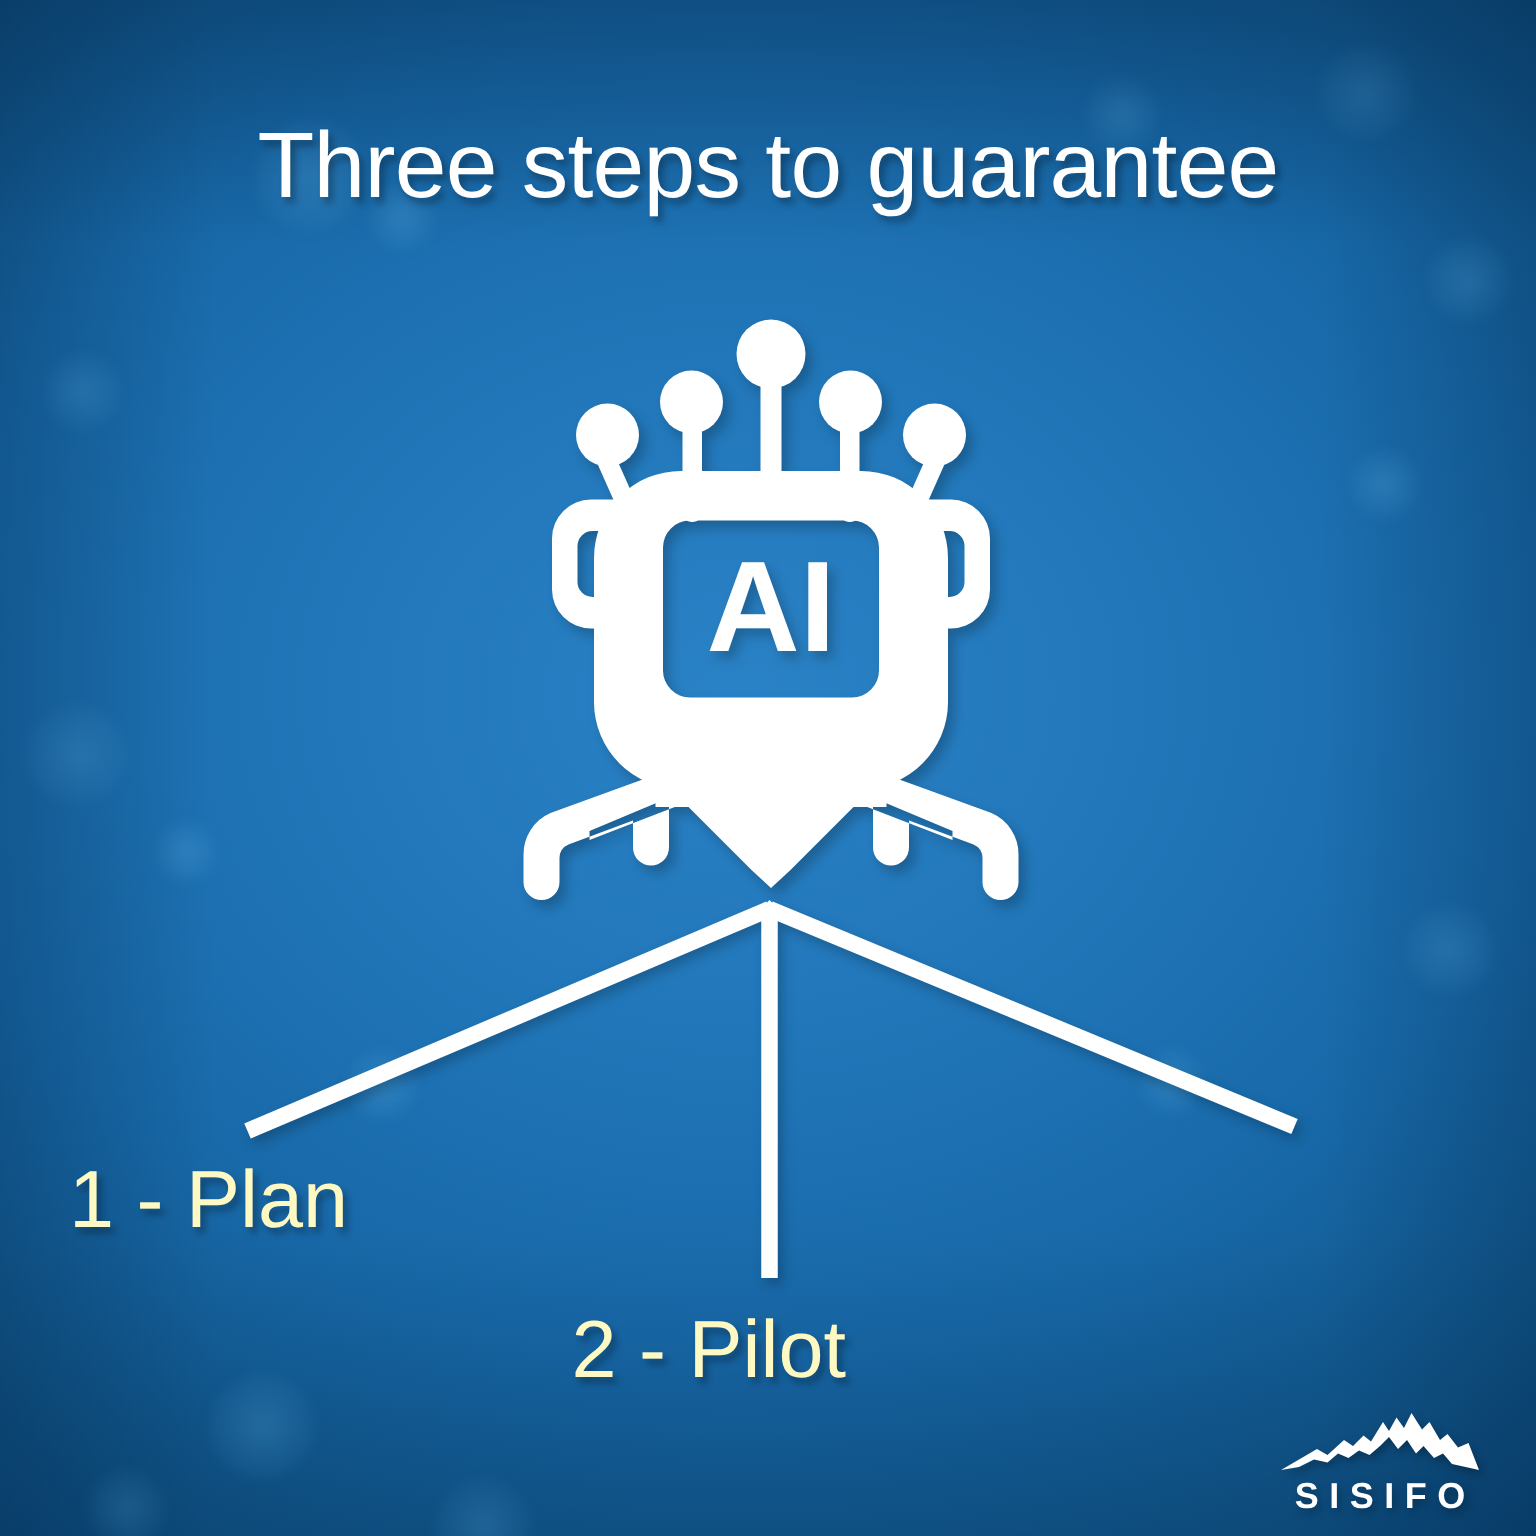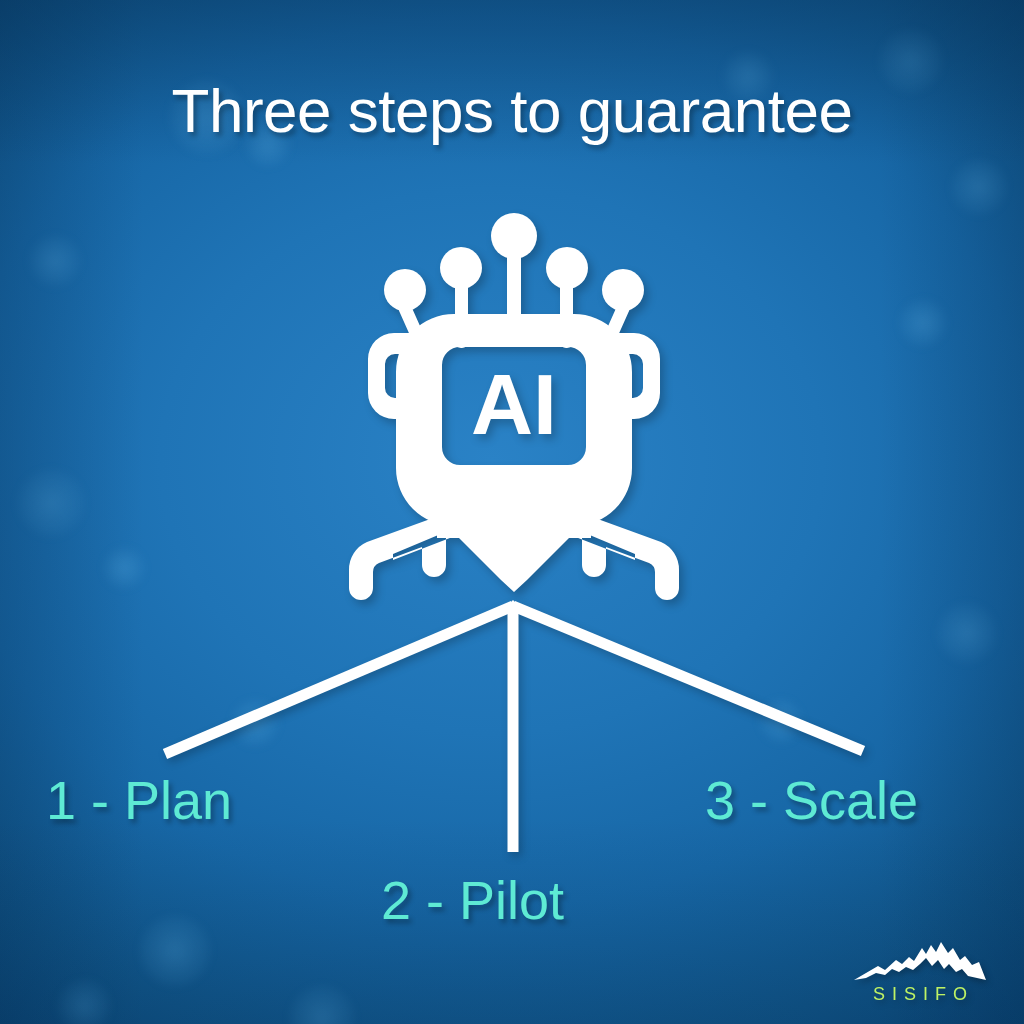--- a/index.html
+++ b/index.html
@@ -82,46 +82,46 @@
     position: absolute;
     left: 0;
     top: 0;
     width: 1024px;
     height: 1024px;
     filter: drop-shadow(3px 4px 4px rgba(0,0,0,0.22));
   }
 
   .step-label {
     position: absolute;
-    color: #5eead4;
+    color: #fef9c3;
     font-size: 54px;
     font-weight: 400;
     letter-spacing: 0px;
     white-space: nowrap;
     text-shadow: 3px 4px 5px rgba(0,0,0,0.30);
   }
   #step-1 { left: 46px;  top: 769px; }
   #step-2 { left: 381px; top: 869px; text-align: right; }
   #step-3 { left: 705px; top: 769px; }
 
   #logo {
     position: absolute;
     left: 836px;
     top: 936px;
     width: 168px;
     text-align: center;
     filter: drop-shadow(2px 3px 3px rgba(0,0,0,0.28));
   }
   #logo svg { display: block; margin: 0 auto; }
   #logo-word {
-    color: #bef264;
-    font-size: 18px;
+    color: #ffffff;
+    font-size: 24px;
     letter-spacing: 7px;
     text-indent: 7px;
-    font-weight: 400;
+    font-weight: 700;
     margin-top: 2px;
   }
 </style>
 </head>
 <body>
 
 <div id="stage">
 
   <div id="bg-base"></div>
 
@@ -197,21 +197,20 @@
     <g stroke="#ffffff" stroke-width="11" stroke-linecap="butt" fill="none">
       <path d="M513 606 L165 754"></path>
       <path d="M513 606 L513 852"></path>
       <path d="M513 606 L863 751"></path>
     </g>
     <path d="M513 600 L527 614 L499 614 Z" fill="#ffffff"></path>
   </svg>
 
   <div class="step-label" id="step-1">1 - Plan</div>
   <div class="step-label" id="step-2">2 - Pilot</div>
-  <div class="step-label" id="step-3">3 - Scale</div>
 
   <div id="logo">
     <svg width="136" height="46" viewBox="0 0 136 46" aria-hidden="true">
       <path d="M2 44
                L26 30 L33 34 L44 24 L50 28 L57 21 L62 25 L70 12
                L74 18 L79 9 L84 16 L89 6 L96 17 L101 12 L108 24
                L113 20 L120 29 L127 26 L134 44
                L116 40 L110 33 L104 36 L97 28 L92 33 L86 24
                L80 30 L74 22 L68 28 L61 34 L54 31 L47 36
                L40 33 L33 39 L24 37 L14 42 Z" fill="#ffffff"></path>

